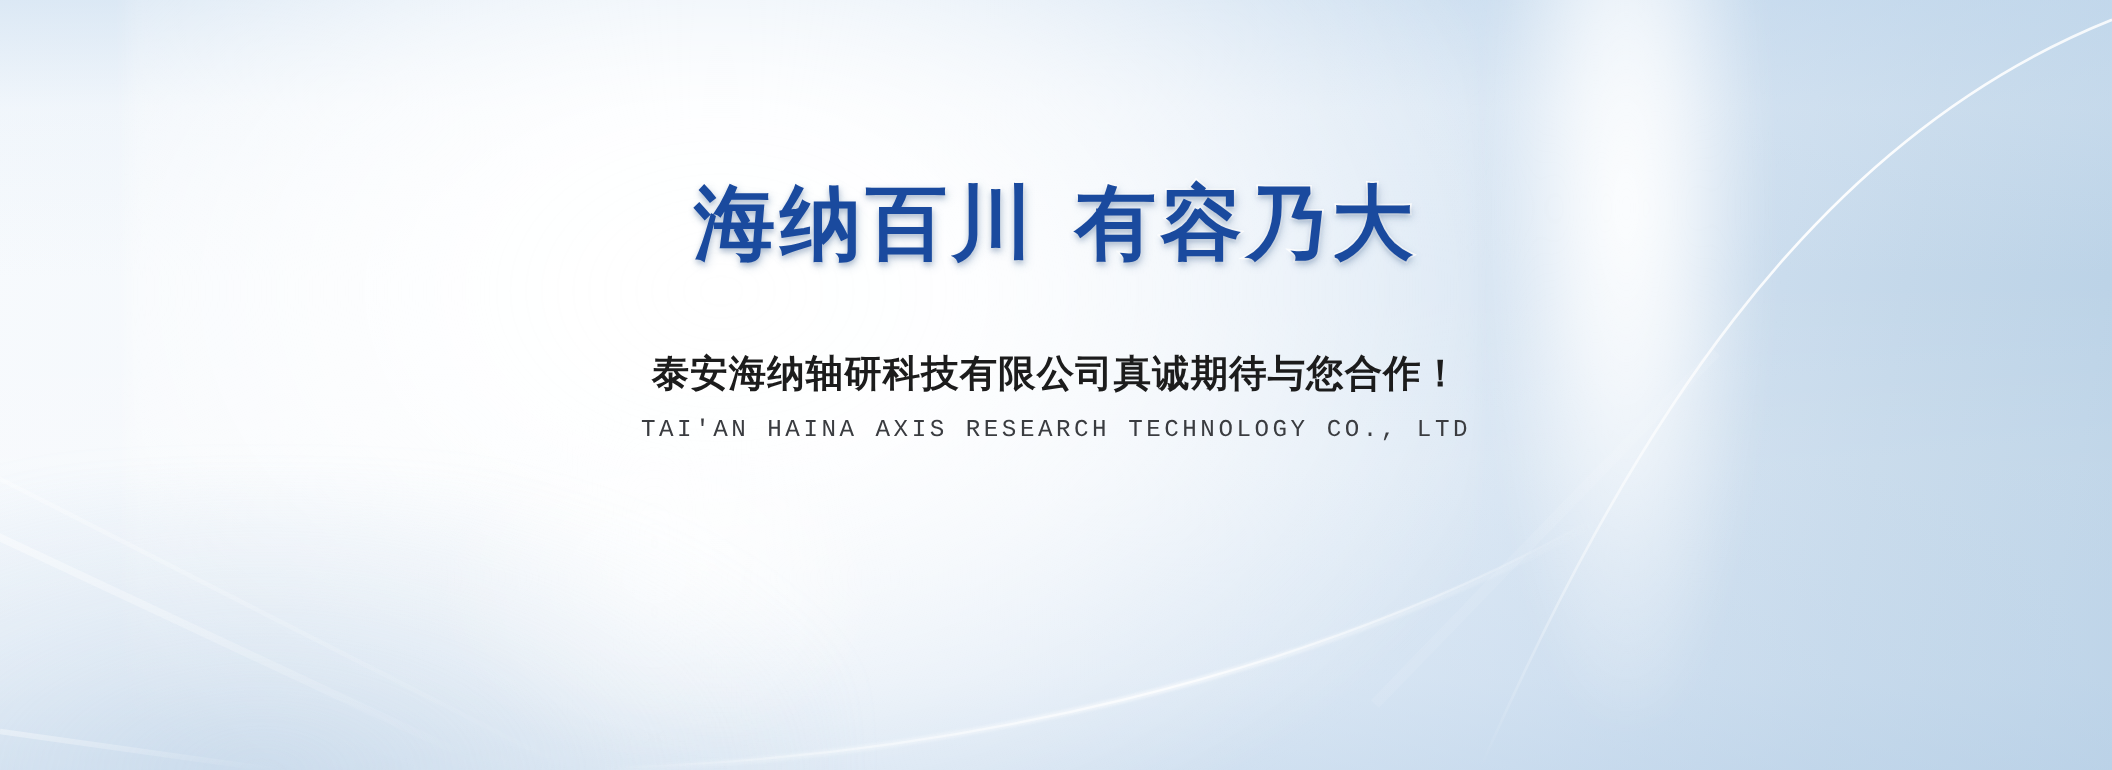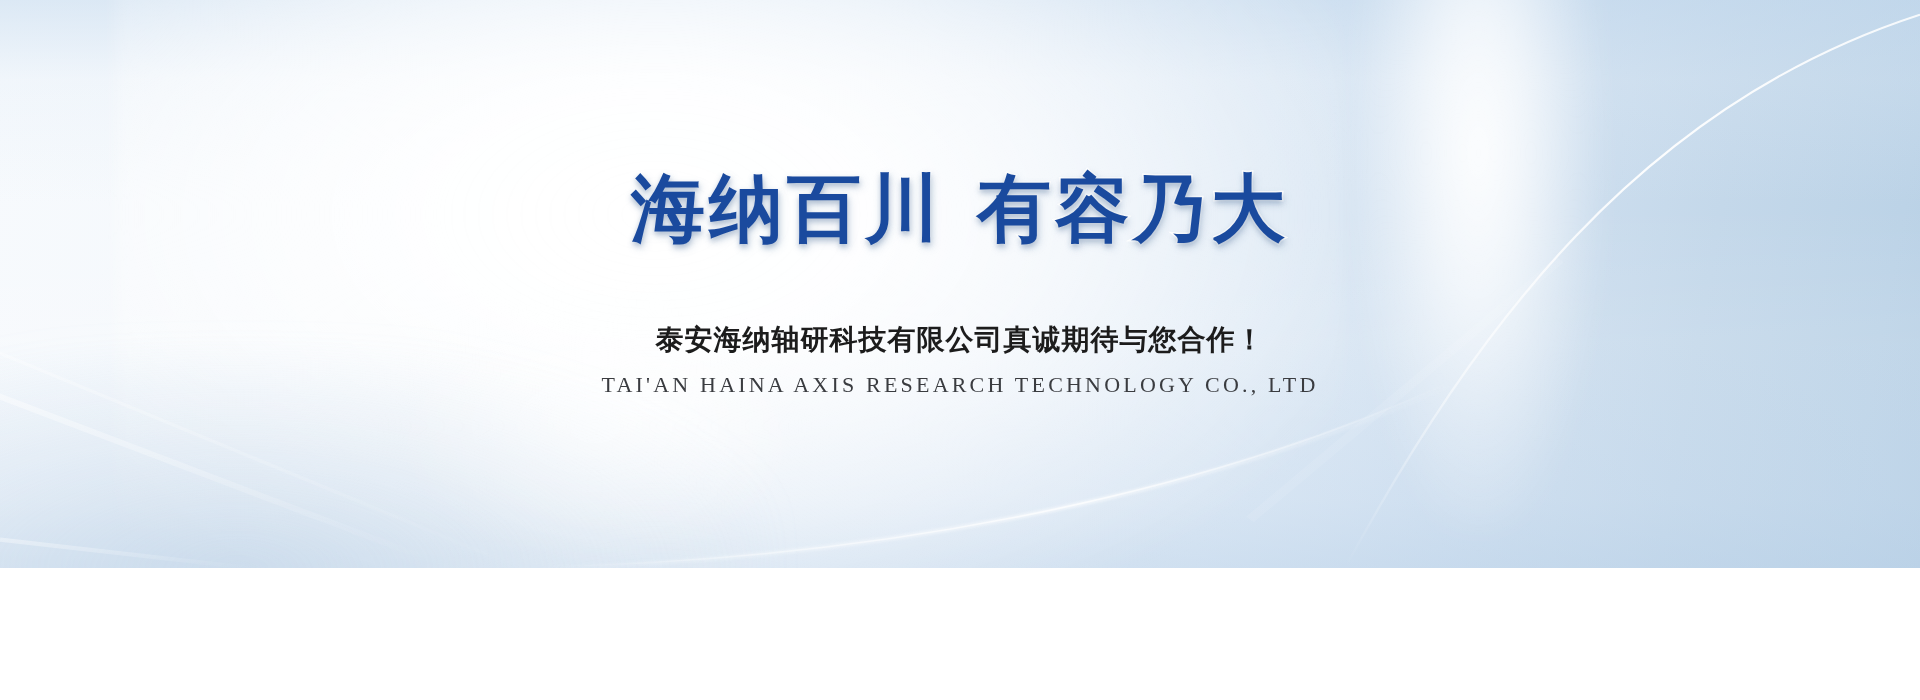--- a/index.html
+++ b/index.html
@@ -4,23 +4,23 @@
 <style>
   html, body {
     margin: 0;
     padding: 0;
     background: #ffffff;
   }
 
   #banner {
     position: relative;
     width: 1920px;
-    height: 568px;
+    height: 700px;
     overflow: hidden;
-    font-family: Liberation Serif, serif;
+    font-family: Liberation Mono, monospace;
     background: #eef3f9;
   }
 
   
   .bg-layer {
     position: absolute;
     inset: 0;
     pointer-events: none;
   }
 
@@ -143,21 +143,21 @@
       2px 4px 9px rgba(110,140,175,0.30);
   }
 
   .headline .gap {
     display: inline-block;
     width: 34px;
   }
 
   .sub-cn {
     margin-top: 80px;
-    font-size: 28px;
+    font-size: 34px;
     line-height: 1;
     font-weight: 700;
     letter-spacing: 1px;
     color: #1c1c1c;
     white-space: nowrap;
   }
 
   .sub-en {
     margin-top: 20px;
     font-size: 22px;

